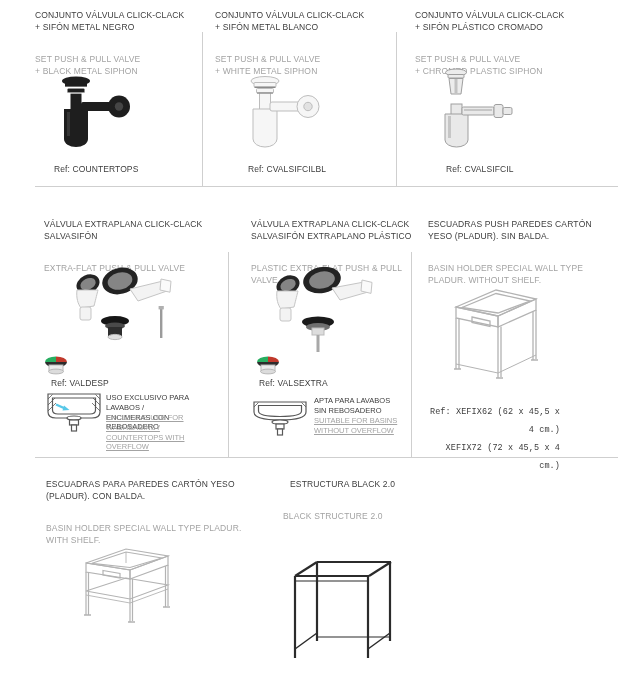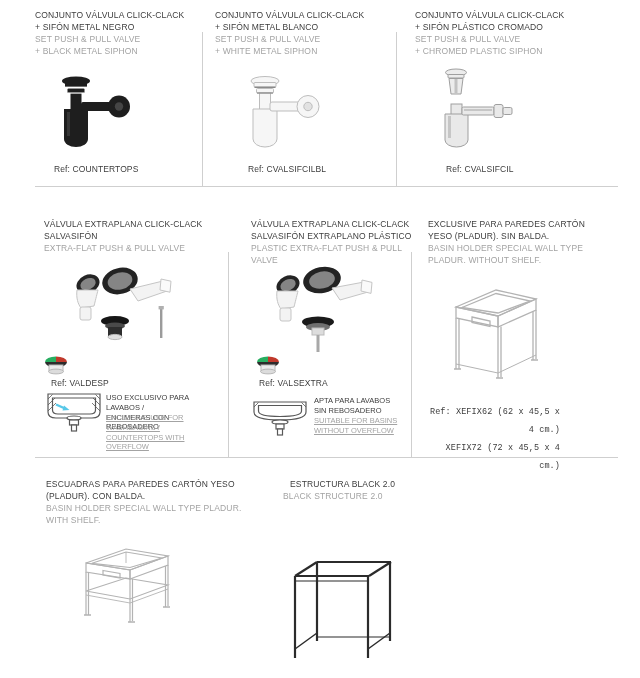--- a/index.html
+++ b/index.html
@@ -3,21 +3,21 @@
 <meta charset="utf-8">
 <style>
   * { margin:0; padding:0; box-sizing:border-box; }
   html,body { background:#fff; }
   .page {
     position:relative; width:640px; height:678px; background:#ffffff;
     font-family:"Liberation Sans","DejaVu Sans",sans-serif; overflow:hidden;
   }
   .abs { position:absolute; }
   .t   { font-size:8.5px; line-height:12px; color:#3c3c3c; letter-spacing:.15px; white-space:pre-line; }
-  .s   { font-size:8.5px; line-height:12px; color:#a3a3a3; letter-spacing:.15px; white-space:pre-line; }
+  .s   { font-size:8.5px; line-height:12px; color:#a3a3a3; letter-spacing:.15px; white-space:pre-line;margin-top:20px; }
   .ref { font-size:8.5px; line-height:12px; color:#3c3c3c; letter-spacing:.1px; white-space:pre-line; }
   .refblock-r { text-align:right;font-family:Liberation Mono, monospace; }
   .refblock-c { text-align:center; }
   .note-es { font-size:7.5px; line-height:9.8px; color:#3c3c3c; white-space:pre-line; }
   .note-en { font-size:7.5px; line-height:9.8px; color:#a3a3a3; white-space:pre-line;text-decoration:underline; }
   .vline { width:1px; background:#cfcfcf; }
   .hline { height:1px; background:#cfcfcf; }
   svg { display:block; }
 </style>
 </head>
@@ -189,21 +189,21 @@
       <ellipse cx="29" cy="23" rx="8" ry="2.2" fill="#ffffff"></ellipse>
       <rect x="25" y="25" width="8" height="5" fill="#ffffff"></rect>
       <rect x="26.5" y="30" width="5" height="6" fill="#ffffff"></rect>
     </svg>
   </div>
   <div class="abs note-es" style="left:314px;top:396px;width:100px">APTA PARA LAVABOS
 SIN REBOSADERO</div>
   <div class="abs note-en" style="left:314px;top:416px;width:100px">SUITABLE FOR BASINS
 WITHOUT OVERFLOW</div>
 
-  <div class="abs t" style="left:428px;top:218px;width:192px">EXCLUSIVE PARA PAREDES CARTÓN
+  <div class="abs t" style="left:428px;top:218px;width:192px">ESCUADRAS PUSH PAREDES CARTÓN
 YESO (PLADUR). SIN BALDA.</div>
   <div class="abs s" style="left:428px;top:242px;width:192px">BASIN HOLDER SPECIAL WALL TYPE
 PLADUR. WITHOUT SHELF.</div>
 
   <div class="abs" style="left:446px;top:283px">
     <svg width="96" height="98" viewBox="0 0 96 98" fill="none" stroke="#b3b3b3" stroke-width="1.3">
       <path d="M10,24 L50,7 L90,16 L52,33 Z"></path>
       <path d="M16,24.5 L50,10.5 L84,18 L52,30 Z"></path>
       <path d="M10,24 L10,35 L52,44 L52,33 Z"></path>
       <path d="M52,33 L90,16 L90,27 L52,44 Z"></path>

